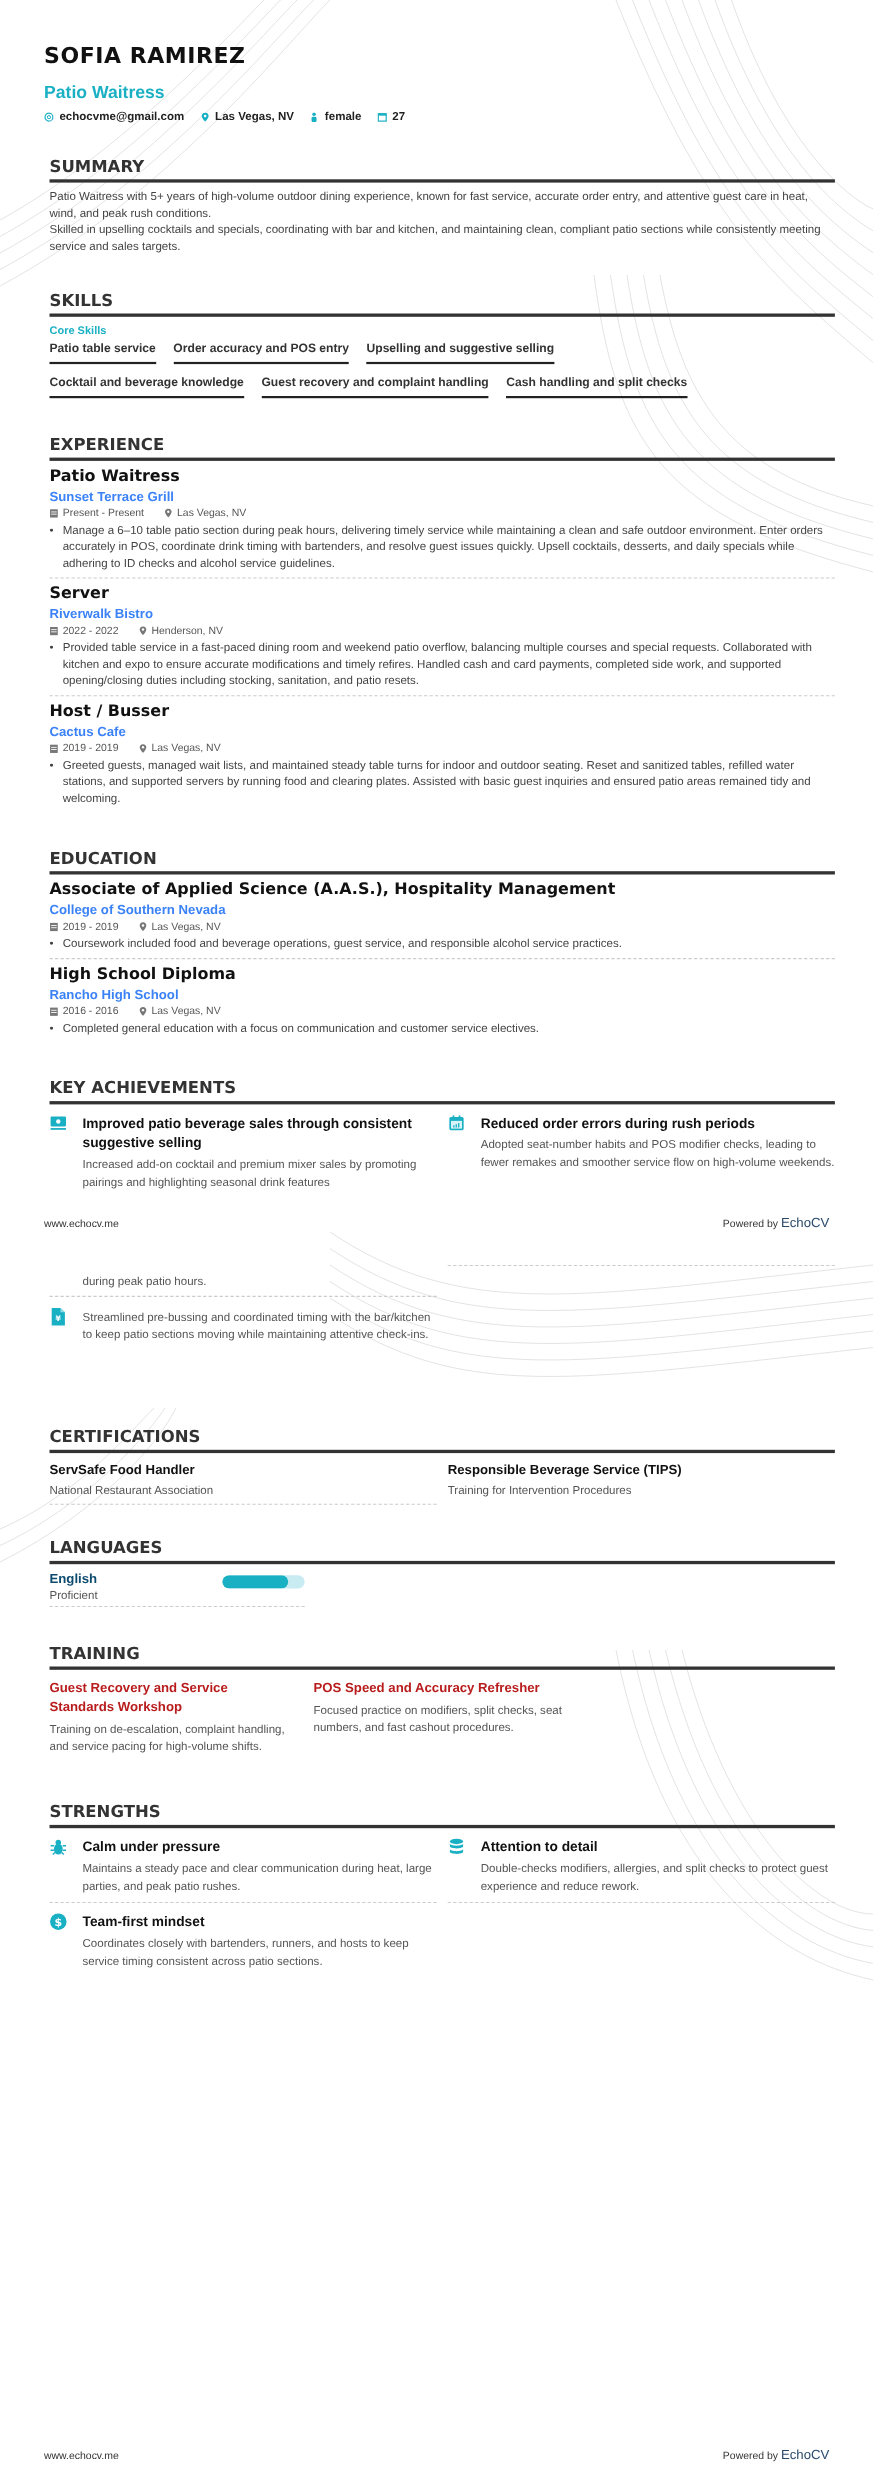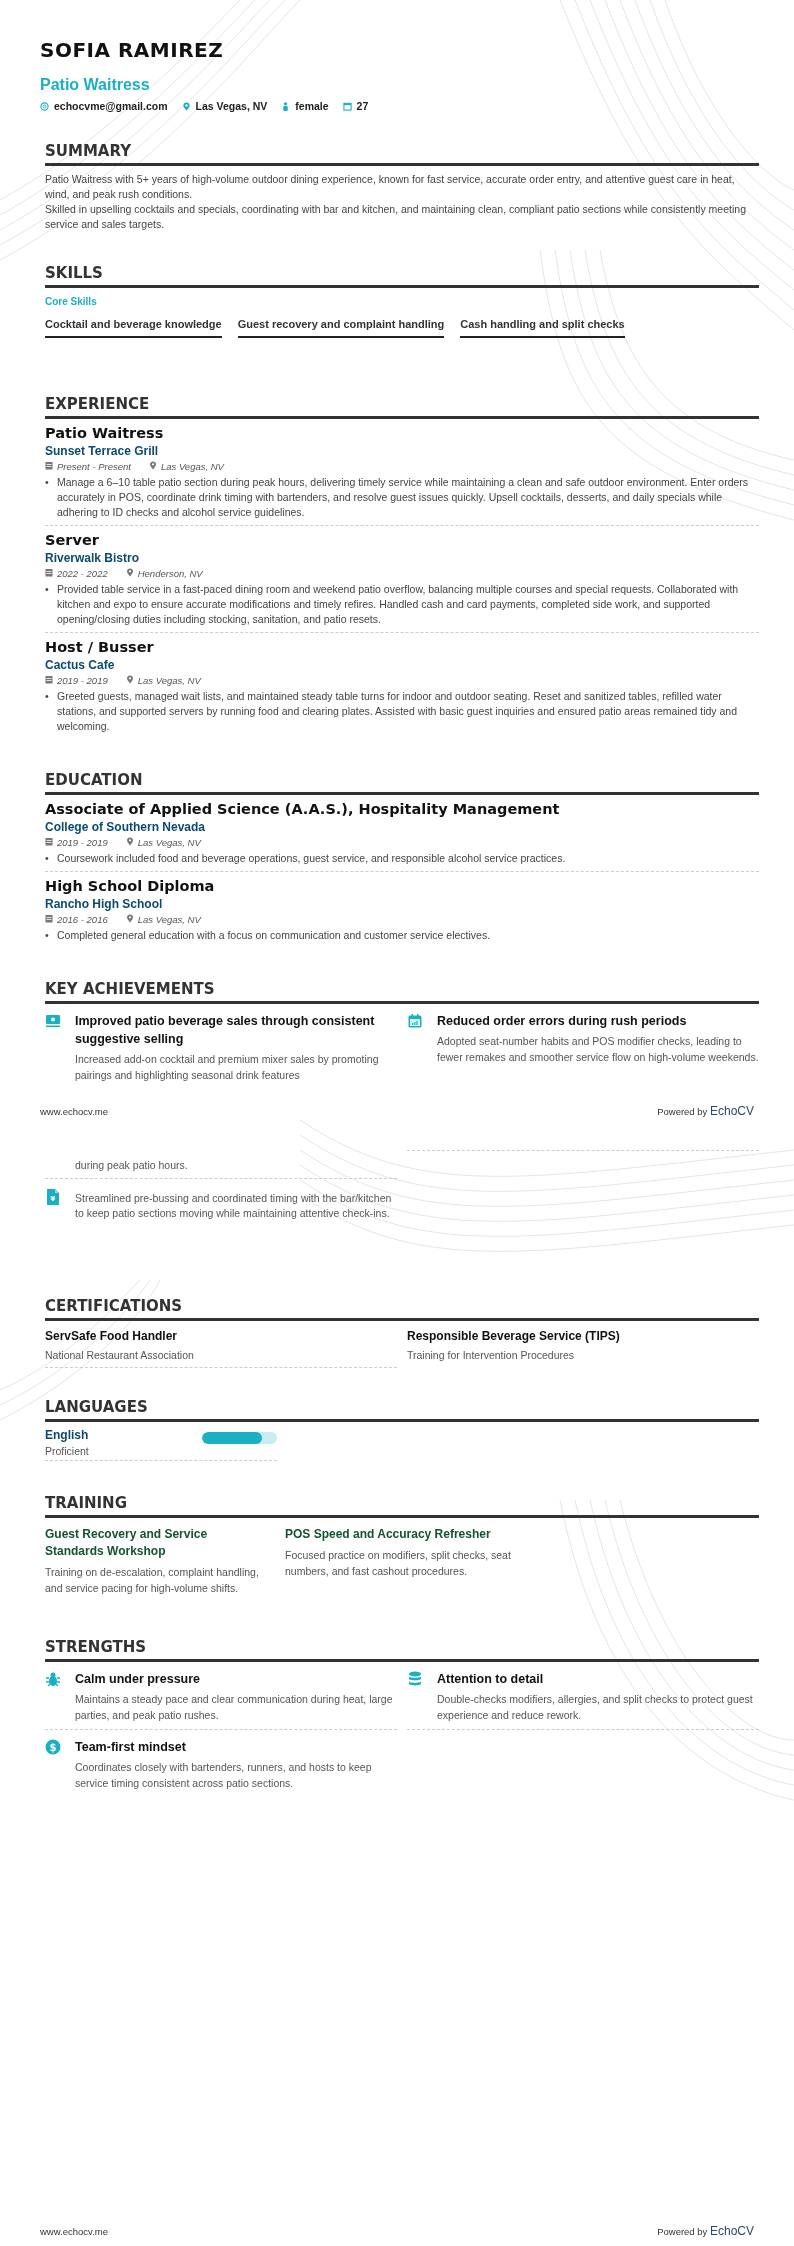--- a/index.html
+++ b/index.html
@@ -20,23 +20,23 @@
   .para { font-size: 10.5px; line-height: 15px; color: #444; margin-top: 6px; }
   .para + .para { margin-top: 0; }
 
   .sub-accent { color: #1ab0c4; font-weight: bold; font-size: 10px; margin-top: 8px; }
   .skills-row { display: flex; gap: 16px; margin-top: 4px; }
   .skill { font-size: 11px; font-weight: bold; color: #333; padding-bottom: 6px; border-bottom: 2px solid #222; white-space: nowrap; }
 
   .job { padding: 6px 0 5px; border-bottom: 1px dashed #ccc; }
   .job:last-child { border-bottom: none; }
   .job-title { font-family: "DejaVu Sans", sans-serif; font-weight: bold; font-size: 14.5px; color: #111; }
-  .job-org { color: #0c4a6e; font-weight: bold; font-size: 12px; margin-top: 3px; }
+  .job-org { color: #3b82f6; font-weight: bold; font-size: 12px; margin-top: 3px; }
   .job-meta { display: flex; gap: 18px; font-size: 9.5px; color: #555; margin-top: 3px; }
-  .job-meta span { display: inline-flex; gap: 4px; font-style: italic; }
+  .job-meta span { display: inline-flex; align-items: center; gap: 4px; }
   .job-meta svg { width: 8px; height: 9px; }
   .bullet { display: flex; gap: 7px; font-size: 10.5px; line-height: 15px; color: #444; margin-top: 3px; }
   .bullet .dot { flex: none; width: 5px; }
 
   .grid2 { display: grid; grid-template-columns: 352px 352px; column-gap: 10px; }
   .ach { display: flex; gap: 12px; padding: 8px 0 6px; }
   .ach .ico { width: 18px; flex: none; padding-top: 1px; }
   .ach-title { font-weight: bold; font-size: 12.5px; line-height: 18px; color: #111; }
   .ach-desc { font-size: 10.5px; line-height: 15.5px; color: #555; margin-top: 4px; }
   .dashed-b { border-bottom: 1px dashed #ccc; }
@@ -44,21 +44,21 @@
   .cert-name { font-weight: bold; font-size: 12px; color: #111; }
   .cert-org { font-size: 10.5px; color: #555; margin-top: 6px; padding-bottom: 6px; }
 
   .lang { display: flex; justify-content: space-between; align-items: flex-start; width: 232px; padding-top: 6px; padding-bottom: 3px; border-bottom: 1px dashed #ccc; }
   .lang-name { font-weight: bold; font-size: 12px; color: #0c4a6e; }
   .lang-level { font-size: 10.5px; color: #555; margin-top: 3px; }
   .bar { width: 75px; height: 12px; border-radius: 6px; background: #c8ecf2; margin-top: 4px; position: relative; overflow: hidden; }
   .bar .fill { position: absolute; left: 0; top: 0; bottom: 0; border-radius: 6px; background: #1ab0c4; }
 
   .train-grid { display: grid; grid-template-columns: 220px 240px; column-gap: 20px; margin-top: 8px; }
-  .train-title { font-weight: bold; font-size: 12px; line-height: 17px; color: #14532d; }
+  .train-title { font-weight: bold; font-size: 12px; line-height: 17px; color: #b91c1c; }
   .train-desc { font-size: 10.5px; line-height: 15.5px; color: #555; margin-top: 5px; }
 
   .footer { position: absolute; left: 40px; width: 714px; display: flex; justify-content: space-between; align-items: baseline; font-size: 9.5px; color: #333; }
   .footer .brand { font-size: 12px; color: #2a4a6a; }
 </style>
 </head>
 <body>
 
 <svg class="bg-waves" viewBox="0 0 794 2246" preserveAspectRatio="none">
   <g fill="none" stroke="#d4d4d4" stroke-width="0.6">
@@ -132,20 +132,25 @@
 
 <div class="sec" style="top:142px;">
   <div class="section-title">SUMMARY</div>
   <p class="para">Patio Waitress with 5+ years of high-volume outdoor dining experience, known for fast service, accurate order entry, and attentive guest care in heat, wind, and peak rush conditions.</p>
   <p class="para">Skilled in upselling cocktails and specials, coordinating with bar and kitchen, and maintaining clean, compliant patio sections while consistently meeting service and sales targets.</p>
 </div>
 
 <div class="sec" style="top:264px;">
   <div class="section-title">SKILLS</div>
   <div class="sub-accent">Core Skills</div>
+  <div class="skills-row">
+    <span class="skill">Patio table service</span>
+    <span class="skill">Order accuracy and POS entry</span>
+    <span class="skill">Upselling and suggestive selling</span>
+  </div>
   <div class="skills-row" style="margin-top:11px;">
     <span class="skill">Cocktail and beverage knowledge</span>
     <span class="skill">Guest recovery and complaint handling</span>
     <span class="skill">Cash handling and split checks</span>
   </div>
 </div>
 
 <div class="sec" style="top:395px;">
   <div class="section-title">EXPERIENCE</div>
 

